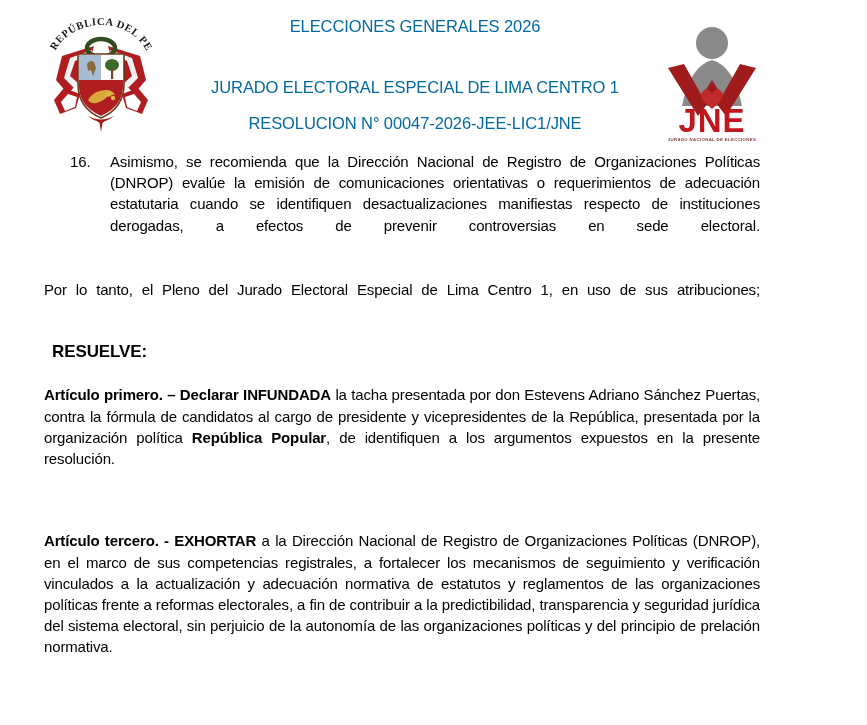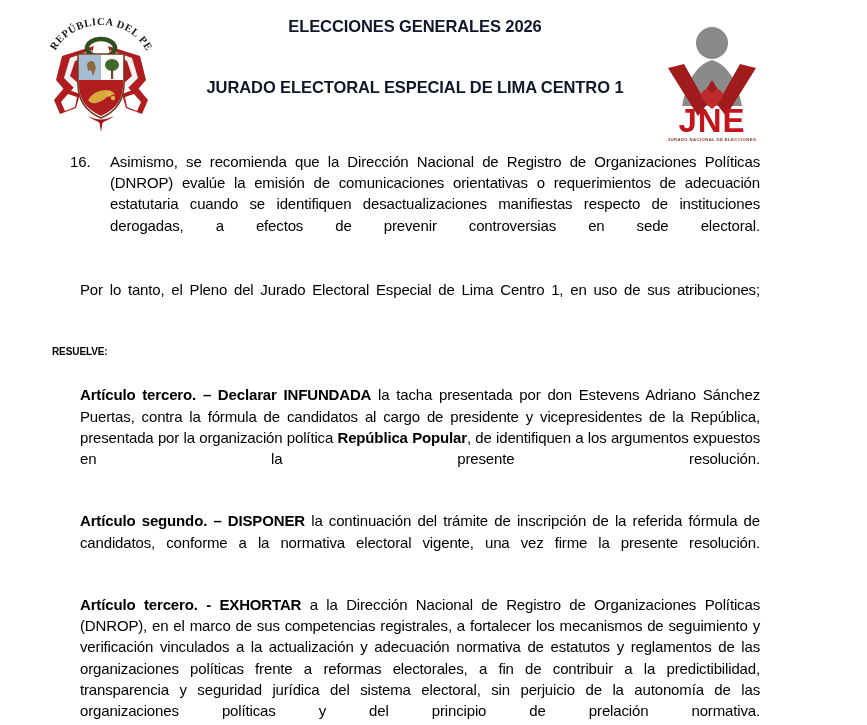--- a/index.html
+++ b/index.html
@@ -30,24 +30,24 @@
   }
 
   .header-titles {
     position: absolute;
     left: 175px;
     top: 18px;
     width: 480px;
     text-align: center;
   }
   .header-line {
-    font-weight: bold;
+    font-weight: normal;
     font-size: 16.5px;
     letter-spacing: -0.1px;
-    color: #0f172a;
+    color: #0369a1;
     line-height: 1.0;
   }
   .header-line.l1 { margin-bottom: 20px; }
   .header-line.l2 { margin-bottom: 20px; margin-top: 44px; }
 
   
   .escudo {
     position: absolute;
     left: 42px;
     top: 8px;
@@ -87,42 +87,42 @@
     position: absolute;
     left: 70px;
     top: 0;
     width: 26px;
     text-align: left;
     font-size: 15px;
   }
 
   p.para {
     margin: 0;
-    padding: 0 107px 0 80px;
+    padding: 0 107px 0 44px;
     text-align: justify;
     font-size: 15px;
     line-height: 21.2px;
     letter-spacing: -0.15px;
   }
   
   p.para::after,
   .numbered-item::after {
     content: "";
     display: inline-block;
     width: 100%;
   }
 
   .spacer-9  { height: 9px; }
   .spacer-20 { height: 20px; }
   .spacer-22 { height: 22px; }
 
   .resuelve {
     margin: 0;
     padding: 0 0 0 52px;
-    font-size: 10px;
+    font-size: 17px;
     font-weight: bold;
     letter-spacing: -0.1px;
     line-height: 21px;
   }
 
   b, strong { font-weight: bold; }
 </style>
 </head>
 <body>
 
@@ -174,20 +174,21 @@
 
         <path d="M46 108 q13 11 26 0 q-13 7 -26 0 z" fill="#b01d21"></path>
         <path d="M53 110 q6 10 12 0 q-6 6 -12 0 z" fill="#8f1418"></path>
         <path d="M57 112 L59 124 L61 112 Z" fill="#a8171c"></path>
       </svg>
     </div>
 
     <div class="header-titles">
       <div class="header-line l1">ELECCIONES GENERALES 2026</div>
       <div class="header-line l2">JURADO ELECTORAL ESPECIAL DE LIMA CENTRO 1</div>
+      <div class="header-line l3">RESOLUCION N° 00047-2026-JEE-LIC1/JNE</div>
     </div>
 
     <div class="jne-logo">
       <svg width="104" height="124" viewBox="0 0 104 124" xmlns="http://www.w3.org/2000/svg">
 
         <circle cx="52" cy="23" r="16" fill="#8a8a8a"></circle>
         <path d="M52 40 Q30 46 22 86 L82 86 Q74 46 52 40 Z" fill="#8a8a8a"></path>
 
         <path d="M8 48 L24 44 L42 76 L52 60 L62 76 L80 44 L96 48 L66 96 L52 78 L38 96 Z" fill="#a01c1c"></path>
 
@@ -212,24 +213,23 @@
     <div class="spacer-22"></div>
 
     <p class="para">Por lo tanto, el Pleno del Jurado Electoral Especial de Lima Centro 1, en uso de sus atribuciones;</p>
 
     <div class="spacer-20"></div>
 
     <p class="resuelve">RESUELVE:</p>
 
     <div class="spacer-22"></div>
 
-    <p class="para"><b>Artículo tercero. – Declarar INFUNDADA</b><span> la tacha presentada por don Estevens Adriano Sánchez Puertas, contra la fórmula de candidatos al cargo de presidente y vicepresidentes de la República, presentada por la organización política </span><b>República Popular</b><span>, de identifiquen a los argumentos expuestos en la presente resolución.</span></p>
+    <p class="para"><b>Artículo primero. – Declarar INFUNDADA</b><span> la tacha presentada por don Estevens Adriano Sánchez Puertas, contra la fórmula de candidatos al cargo de presidente y vicepresidentes de la República, presentada por la organización política </span><b>República Popular</b><span>, de identifiquen a los argumentos expuestos en la presente resolución.</span></p>
 
     <div class="spacer-20"></div>
 
-    <p class="para"><b>Artículo segundo. – DISPONER</b><span> la continuación del trámite de inscripción de la referida fórmula de candidatos, conforme a la normativa electoral vigente, una vez firme la presente resolución.</span></p>
 
     <div class="spacer-20"></div>
 
     <p class="para"><b>Artículo tercero. - EXHORTAR</b><span> a la Dirección Nacional de Registro de Organizaciones Políticas (DNROP), en el marco de sus competencias registrales, a fortalecer los mecanismos de seguimiento y verificación vinculados a la actualización y adecuación normativa de estatutos y reglamentos de las organizaciones políticas frente a reformas electorales, a fin de contribuir a la predictibilidad, transparencia y seguridad jurídica del sistema electoral, sin perjuicio de la autonomía de las organizaciones políticas y del principio de prelación normativa.</span></p>
 
   </div>
 </div>
 
 </body></html>

